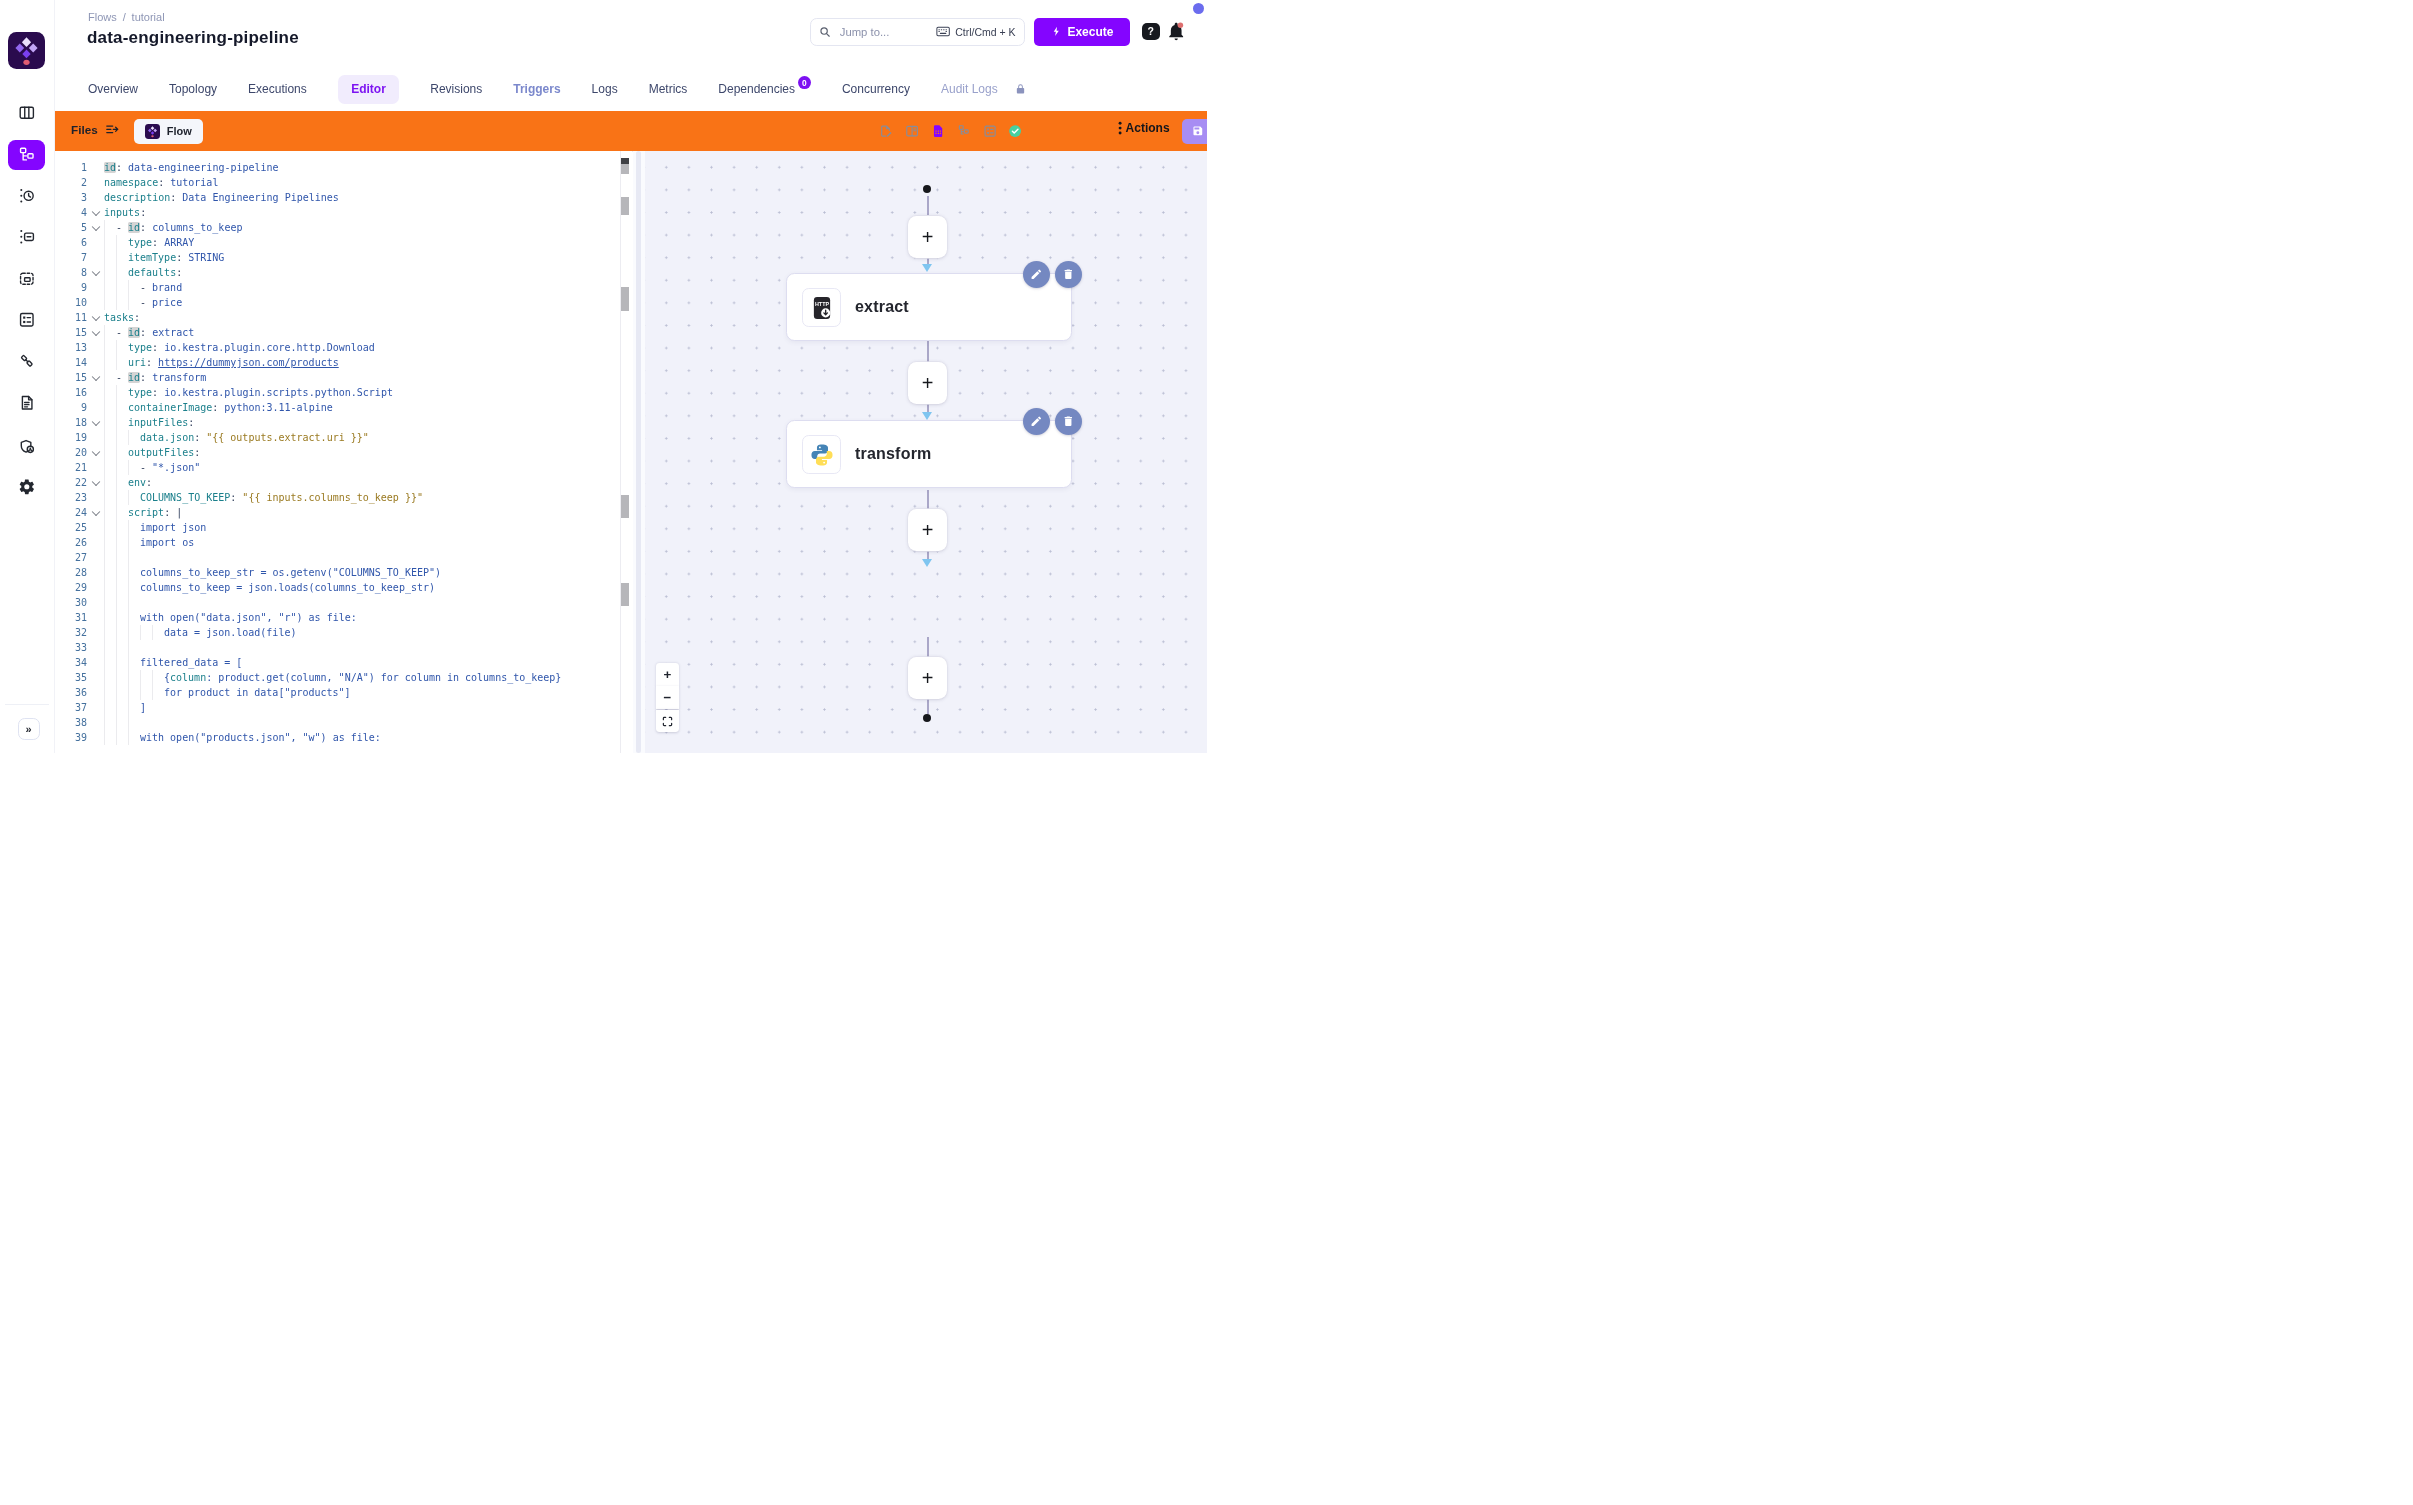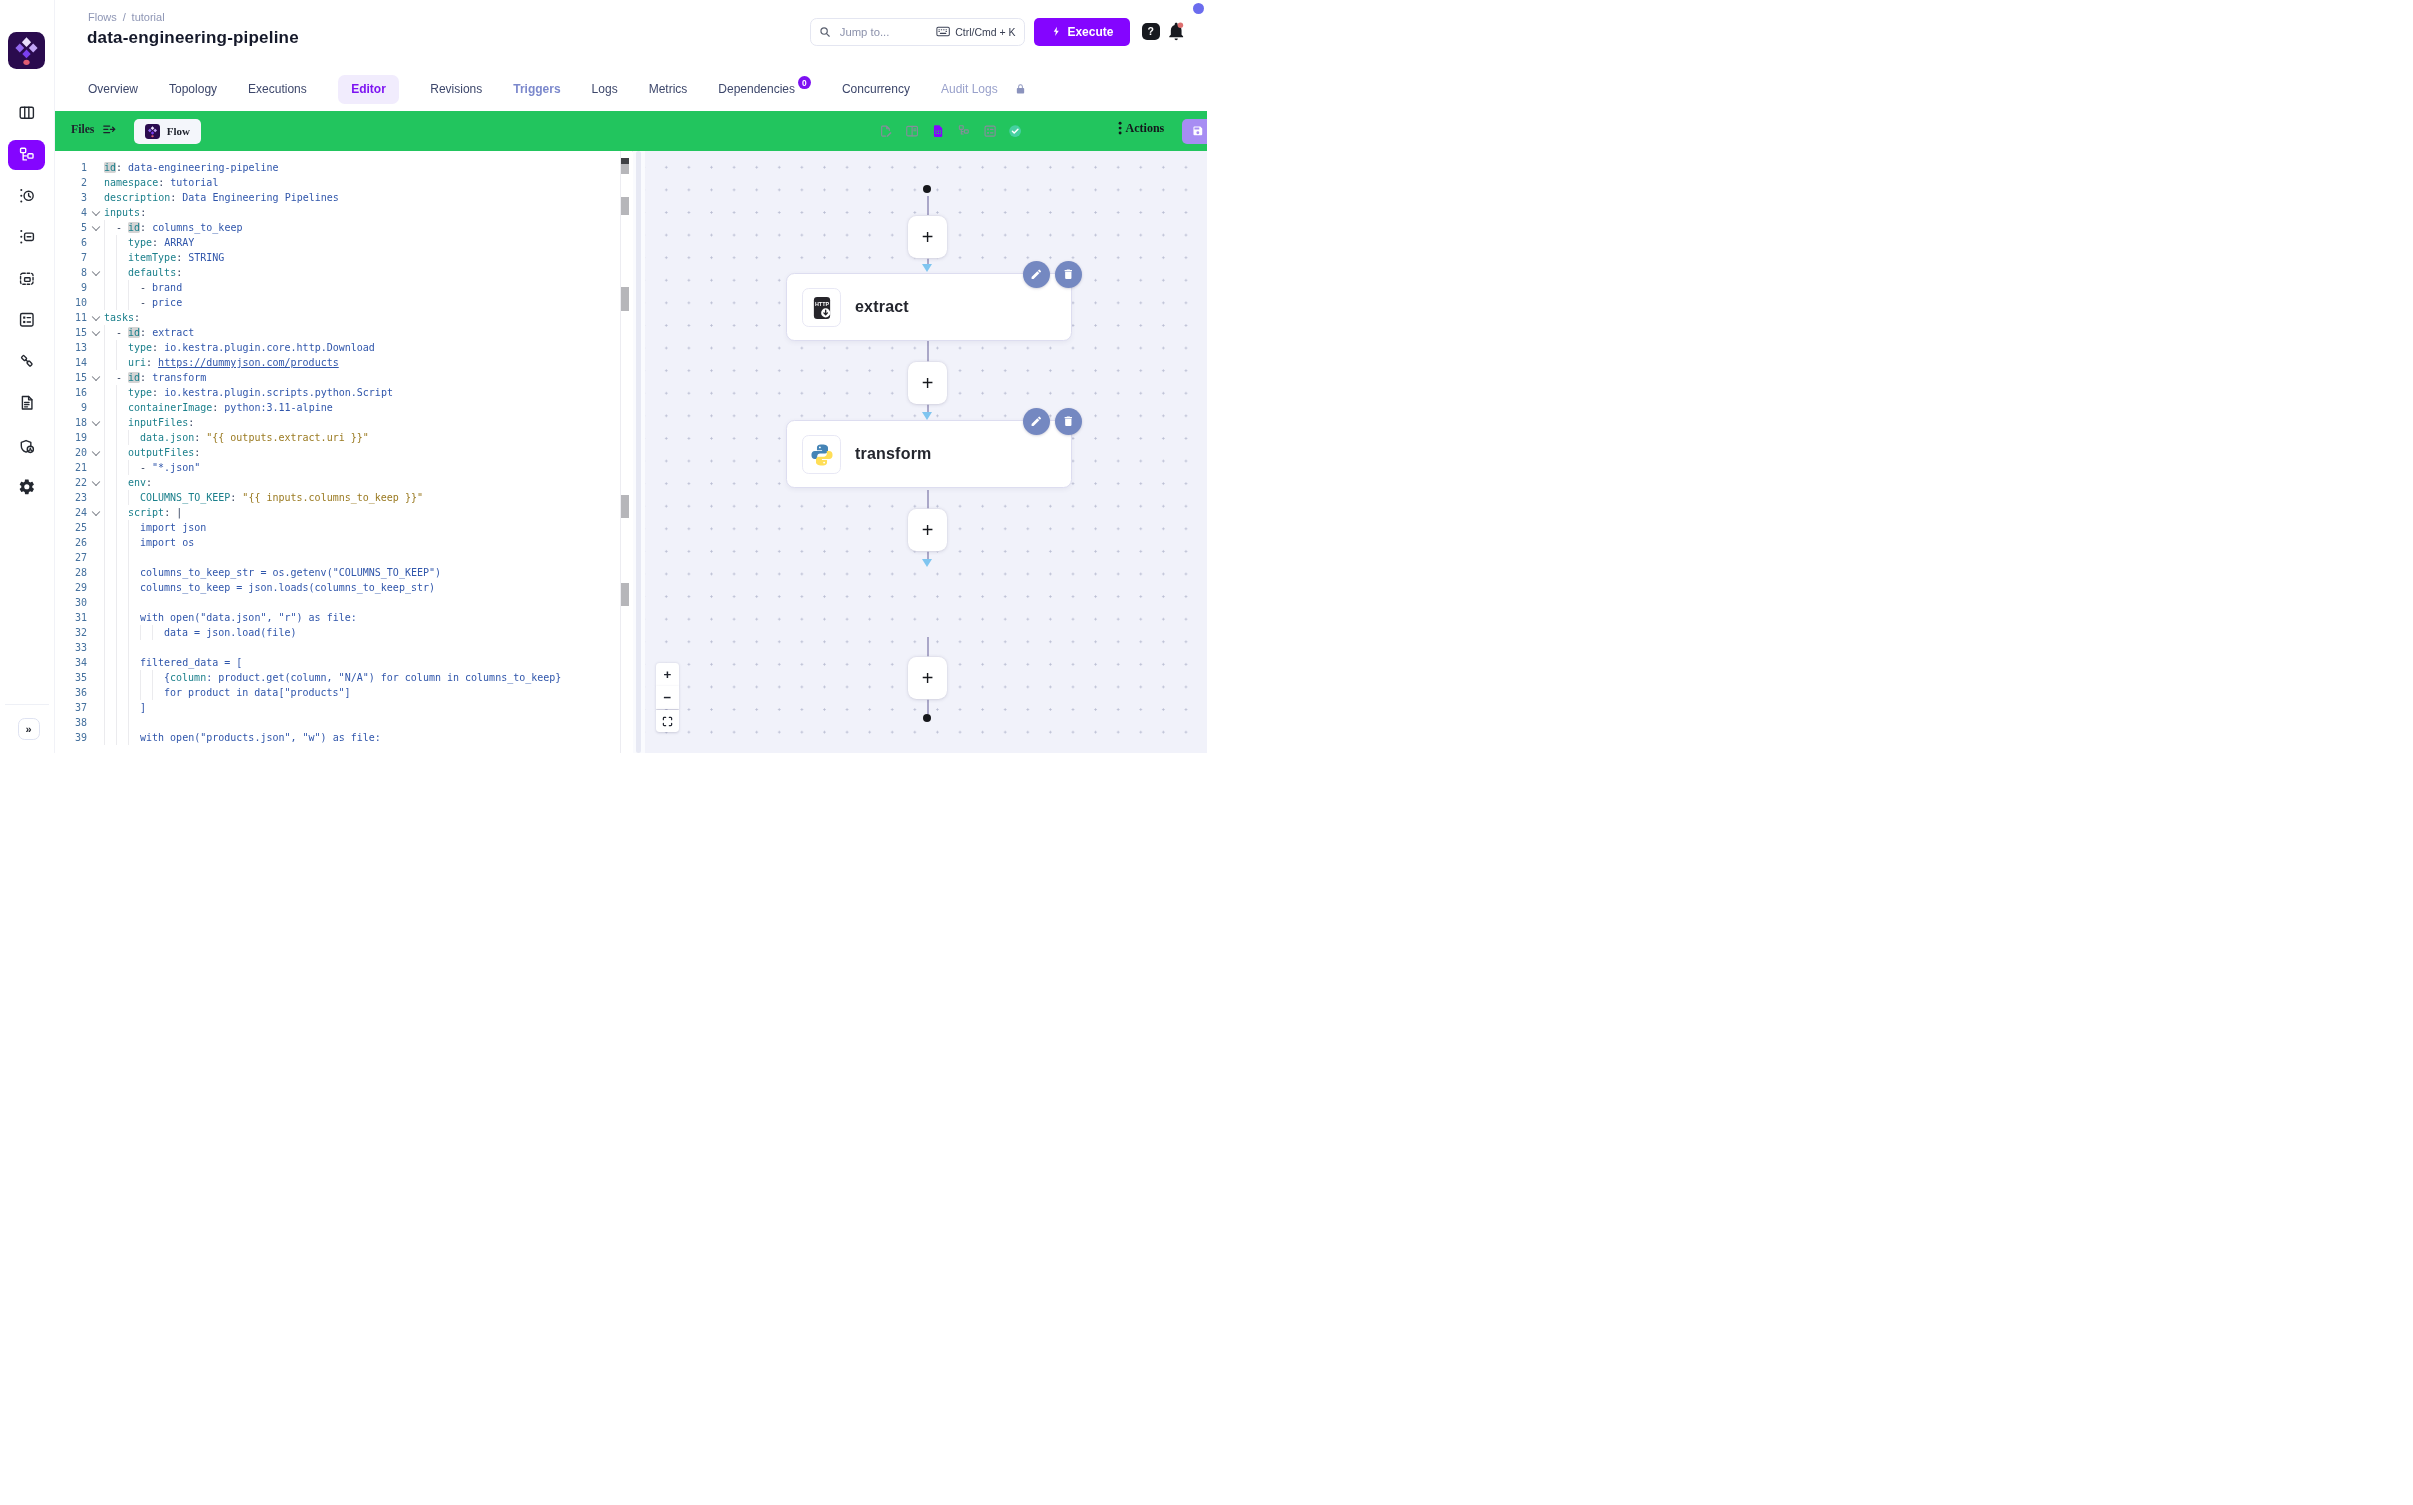--- a/index.html
+++ b/index.html
@@ -34,21 +34,21 @@
   
   .tabs{position:absolute;left:88px;top:72px;height:34px;display:flex;align-items:center;gap:31px;}
   .tab{font-size:12px;font-weight:500;color:#3d476b;white-space:nowrap;display:flex;align-items:flex-start;gap:2.5px;}
   .tab.active{background:#f1ecfd;color:#7d14f2;font-weight:700;padding:7.5px 13.4px;border-radius:6.7px;}
   .tab.muted{color:#7b88cc;font-weight:700;align-items:center;}
   .tab.locked{color:#99a1cb;font-weight:500;display:flex;align-items:center;gap:17px;}
   .tab .badge{display:inline-flex;align-items:center;justify-content:center;min-width:13.4px;height:13.4px;border-radius:50%;
     background:#7d11f2;color:#fff;font-size:8.4px;font-weight:700;transform:translateY(-5.9px);}
 
   
-  .toolbar{position:absolute;left:54px;top:111px;right:0;height:40px;background:#22c55e;border-bottom:0.8px solid #ededf4;font-family:Liberation Serif, serif;}
+  .toolbar{position:absolute;left:54px;top:111px;right:0;height:40px;background:#f97316;border-bottom:0.8px solid #ededf4;}
   .files-label{position:absolute;left:17px;top:11.7px;display:flex;align-items:center;gap:7.5px;font-size:11.7px;font-weight:600;color:#1d212c;}
   .flow-tab{position:absolute;left:80px;top:7.5px;height:25px;background:#f4f6fb;border-radius:5px;display:flex;align-items:center;gap:6.7px;
     padding:0 11px;font-size:11px;font-weight:700;color:#1d212c;}
   .flow-tab .mini-logo{width:15px;height:15px;border-radius:3.4px;overflow:hidden;}
   .tb-icons{position:absolute;left:825px;top:0;height:40px;display:flex;align-items:center;gap:11.7px;}
   .tb-icon{width:14.2px;height:14.2px;color:#878d9b;display:flex;}
   .tb-icon svg{width:14.2px;height:14.2px;}
   .tb-icon.purple{color:#8405ff;}
   .actions-btn{position:absolute;left:1064px;top:10px;display:flex;align-items:center;gap:3.4px;font-size:12px;font-weight:600;color:#14161c;}
   .save-btn{position:absolute;left:1128px;top:7.5px;height:25px;border-radius:5px;background:#a78df3;color:#fff;border:none;

